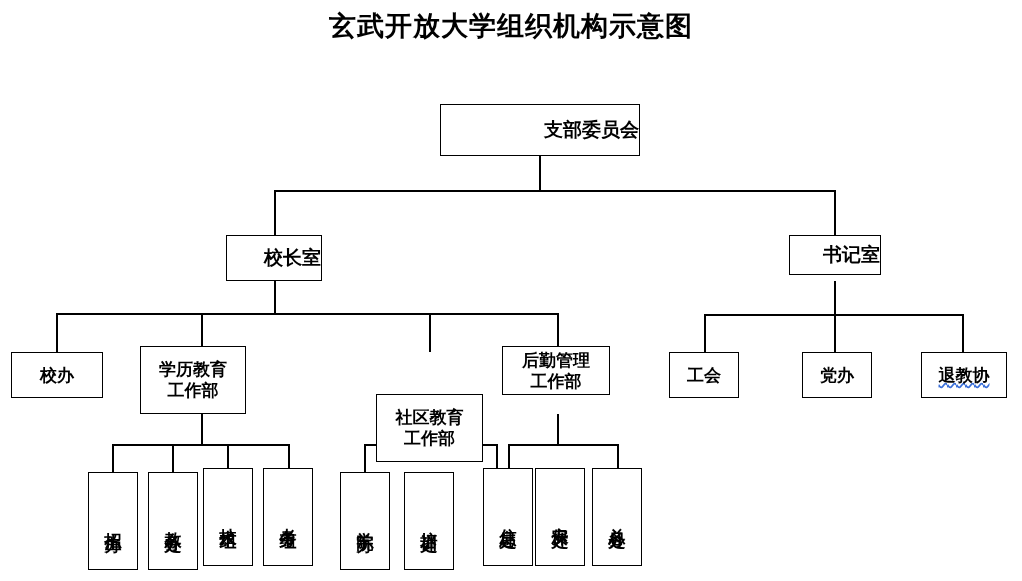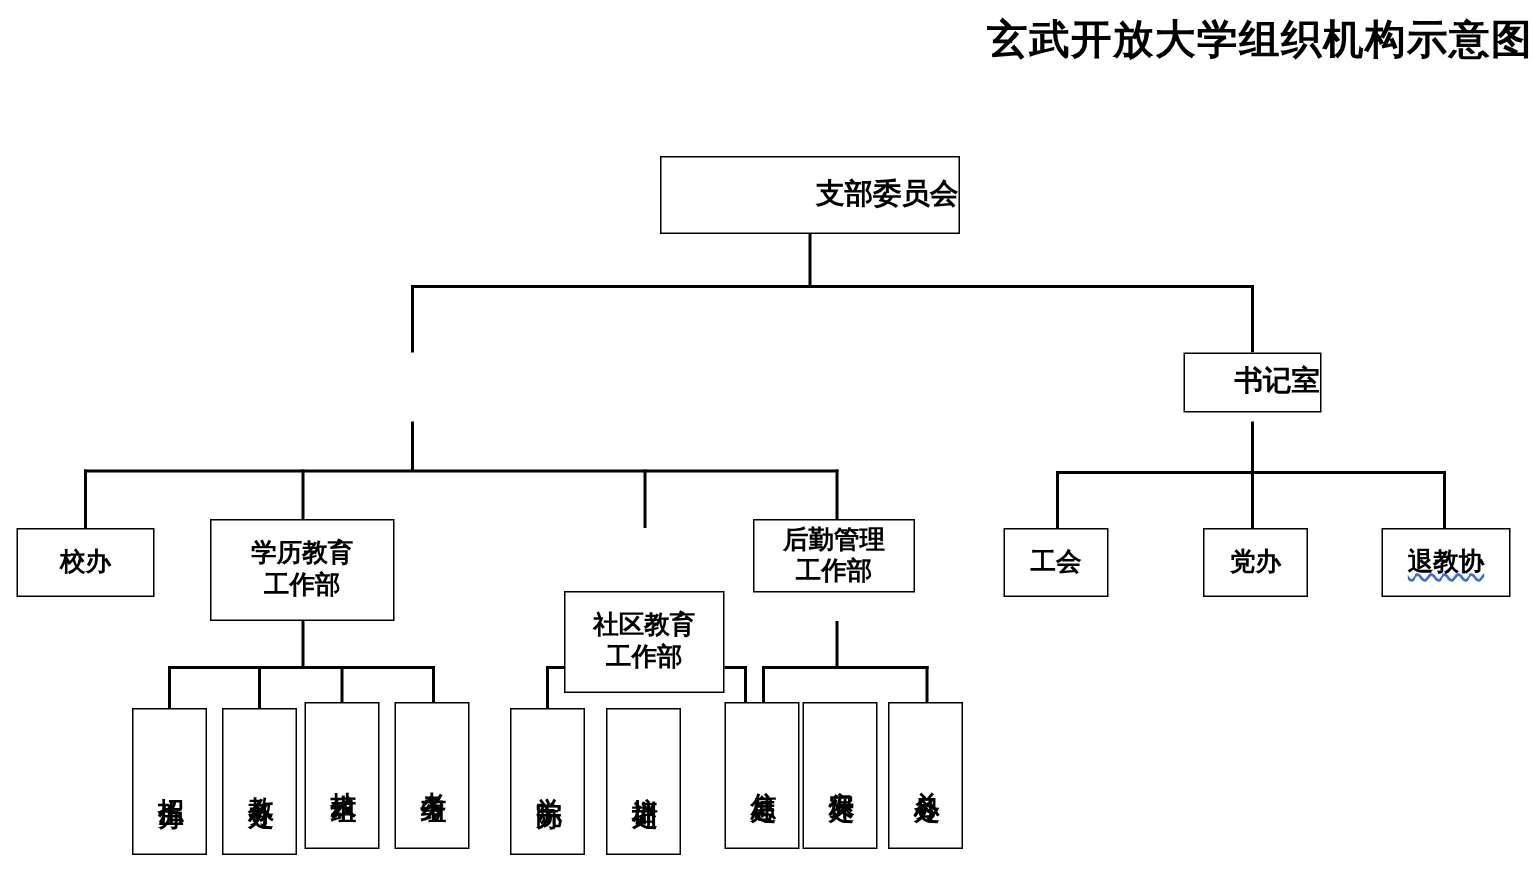--- a/index.html
+++ b/index.html
@@ -15,21 +15,21 @@
     width: 1022px;
     height: 581px;
     background: #ffffff;
     overflow: hidden;
   }
   .title {
     position: absolute;
     left: 0;
     top: 8px;
     width: 1022px;
-    text-align: right;
+    text-align: center;
     font-family: "DejaVu Serif", "Liberation Serif", serif;
     font-weight: bold;
     font-size: 27px;
     letter-spacing: 1px;
     color: #000000;
     white-space: nowrap;
   }
   .node {
     position: absolute;
     box-sizing: border-box;
@@ -114,30 +114,33 @@
 
   <div class="lineV" style="left:557px; top:414px; height:32px;"></div>
   <div class="lineH" style="left:508px; top:444px; width:111px;"></div>
   <div class="lineV" style="left:508px; top:444px; height:28px;"></div>
   <div class="lineV" style="left:617px; top:444px; height:28px;"></div>
 
   <div class="node n-h" style="left:440px; top:104px; width:200px; height:52px;">
     <span class="txt">支部委员会</span>
   </div>
 
+  <div class="node n-h" style="left:226px; top:235px; width:96px; height:46px;">
+    <span class="txt">校长室</span>
+  </div>
 
   <div class="node n-h" style="left:789px; top:235px; width:92px; height:40px;">
     <span class="txt">书记室</span>
   </div>
 
   <div class="node n-m" style="left:11px; top:352px; width:92px; height:46px;">
     <span class="txt">校办</span>
   </div>
 
-  <div class="node n-m" style="left:140px; top:346px; width:123px; height:68px;">
+  <div class="node n-m" style="left:140px; top:346px; width:106px; height:68px;">
     <span class="txt">学历教育
 工作部</span>
   </div>
 
   <div class="node n-m" style="left:376px; top:346px; width:107px; height:68px;margin-top:48px;">
     <span class="txt">社区教育
 工作部</span>
   </div>
 
   <div class="node n-m" style="left:502px; top:346px; width:108px; height:49px;">

